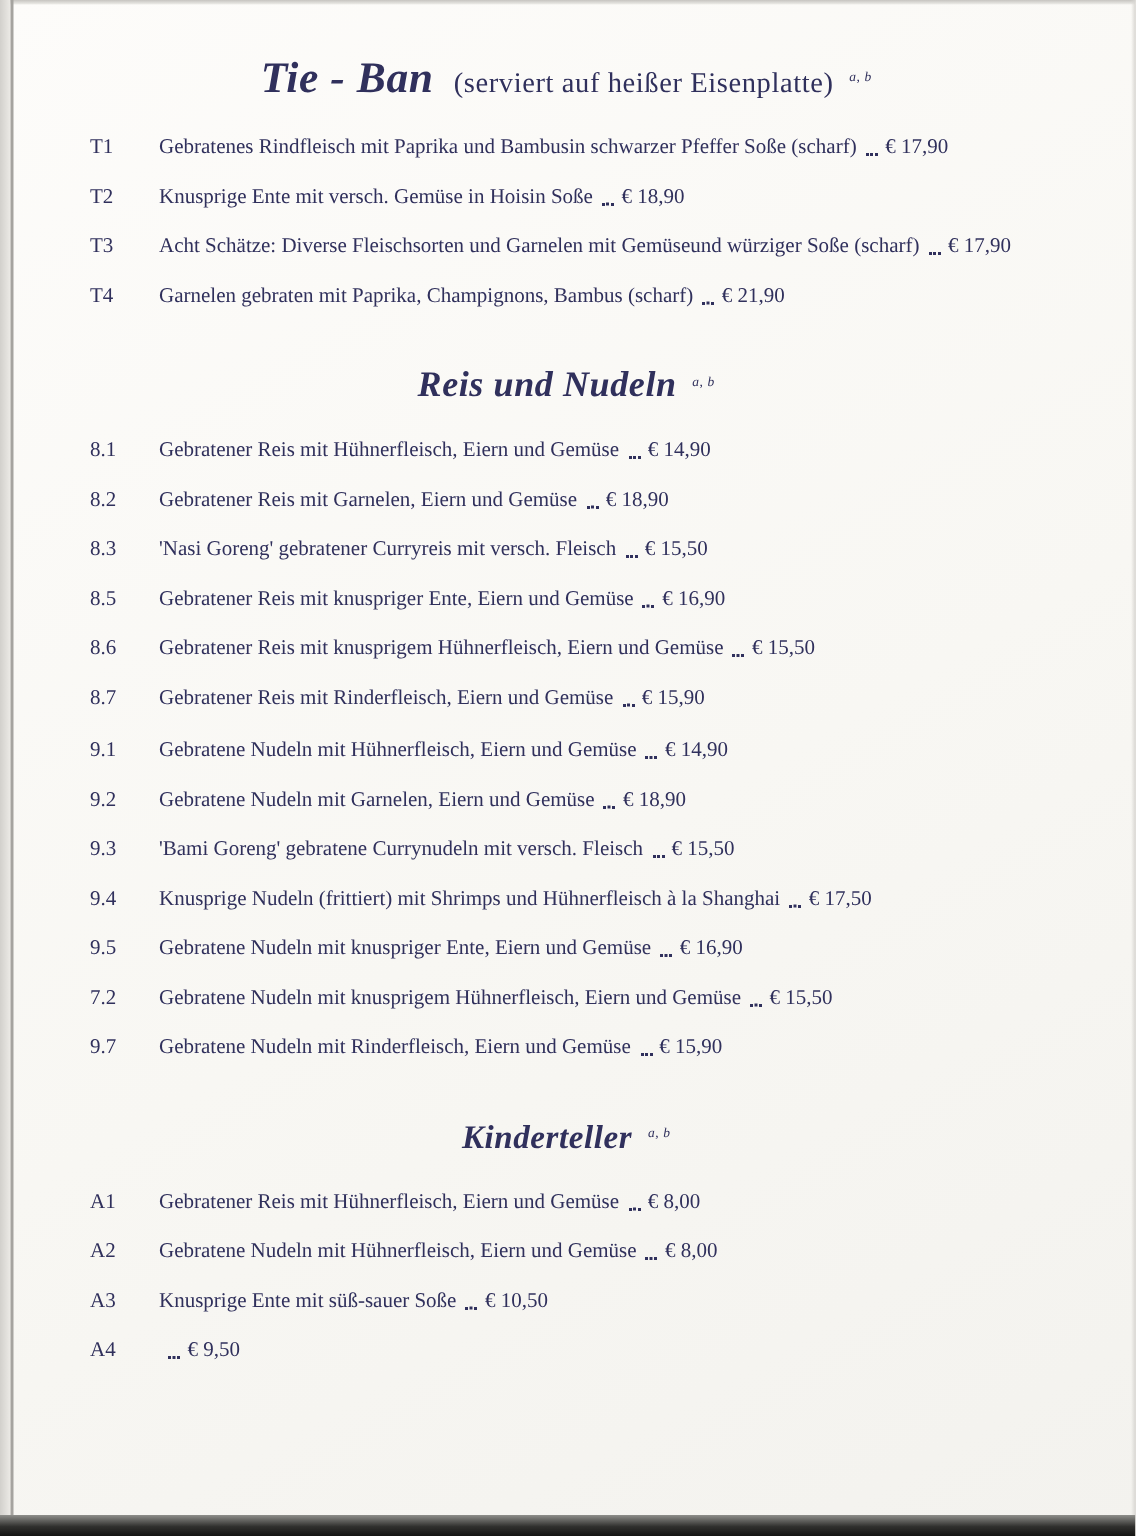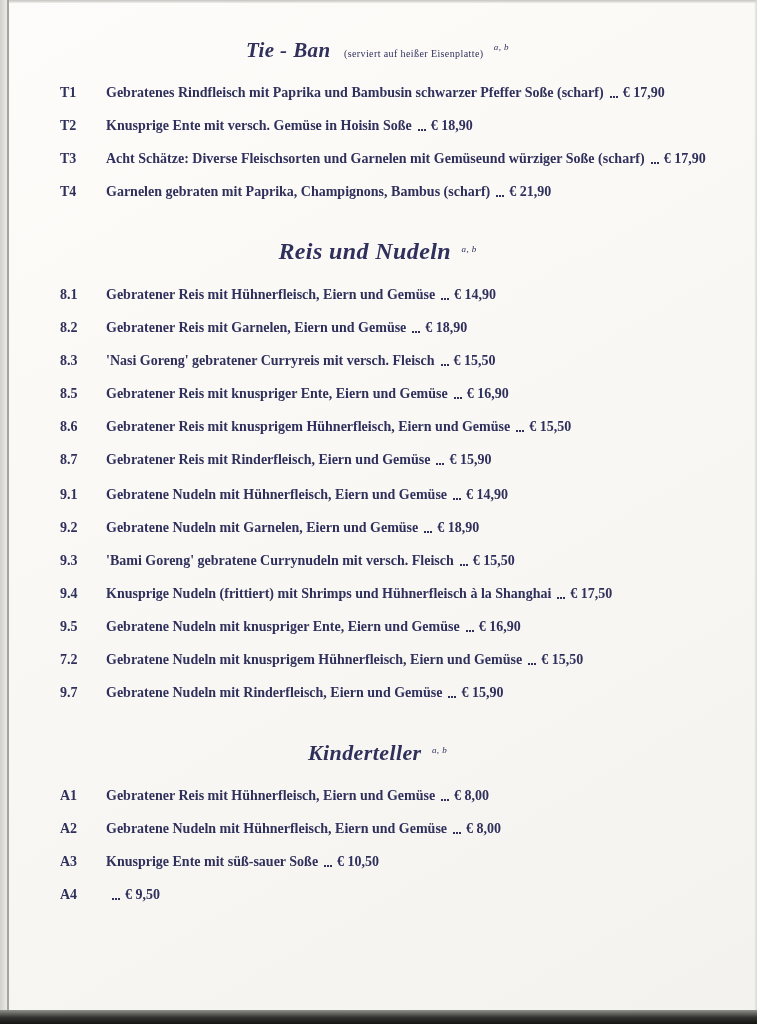--- a/index.html
+++ b/index.html
@@ -50,46 +50,46 @@
   .menu-section + .menu-section { margin-top: 36px; }
 
   .section-title {
     margin: 0 0 20px 0;
     text-align: center;
     font-weight: bold;
     font-style: italic;
     letter-spacing: 0.4px;
   }
   .title-main { font-size: 24px; }
-  .menu-section:first-child .title-main { font-size: 21px; }
+  .menu-section:first-child .title-main { font-size: 29px; }
   .menu-section:nth-child(3) .title-main { font-size: 22px; }
 
   .title-sub {
     font-style: normal;
     font-weight: normal;
-    font-size: 10px;
+    font-size: 19px;
     margin-left: 7px;
   }
   .title-foot {
     font-weight: normal;
     font-size: 9px;
     position: relative;
     top: -7px;
     margin-left: 4px;
   }
 
   .group + .group { margin-top: 15px; }
 
   .item {
     display: flex;
     align-items: flex-start;
     margin-bottom: 13px;
     font-size: 14px;
     line-height: 20px;
-    font-weight: bold;
+    font-weight: normal;
   }
   .code {
     width: 46px;
     flex-shrink: 0;
   }
   .desc {
     flex: 1;
     display: flex;
     flex-direction: row;
     min-width: 0;

